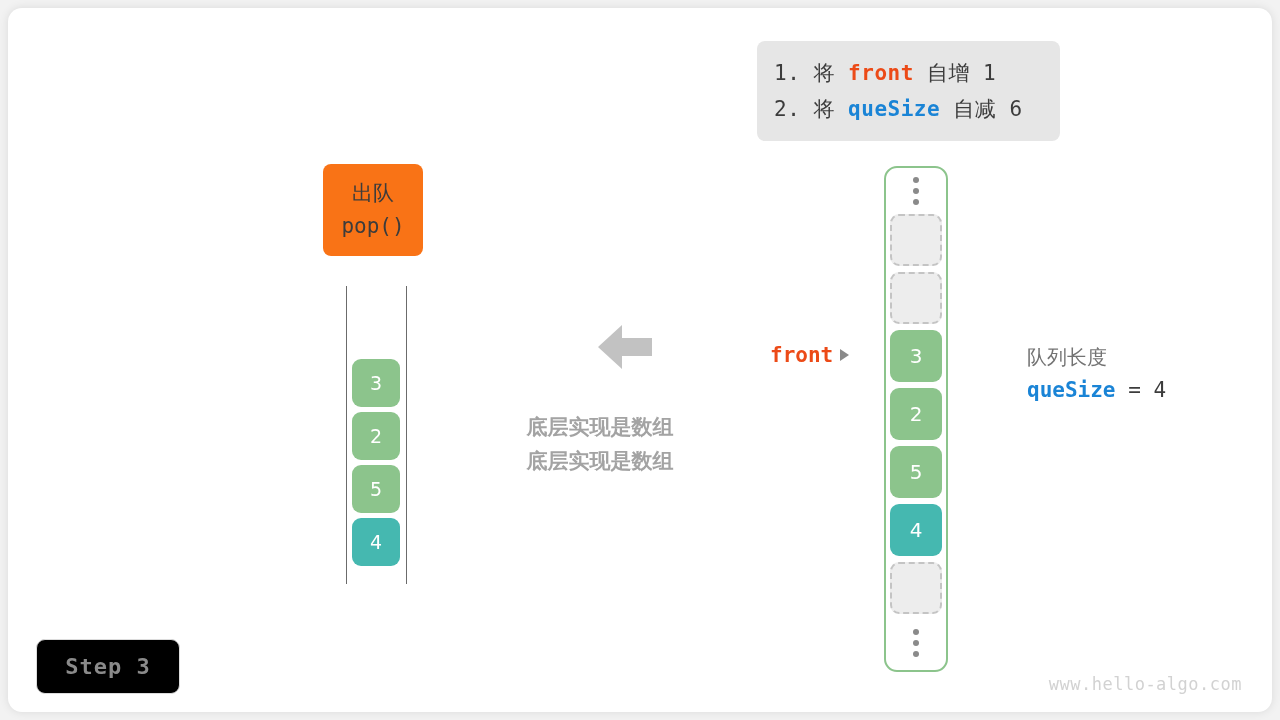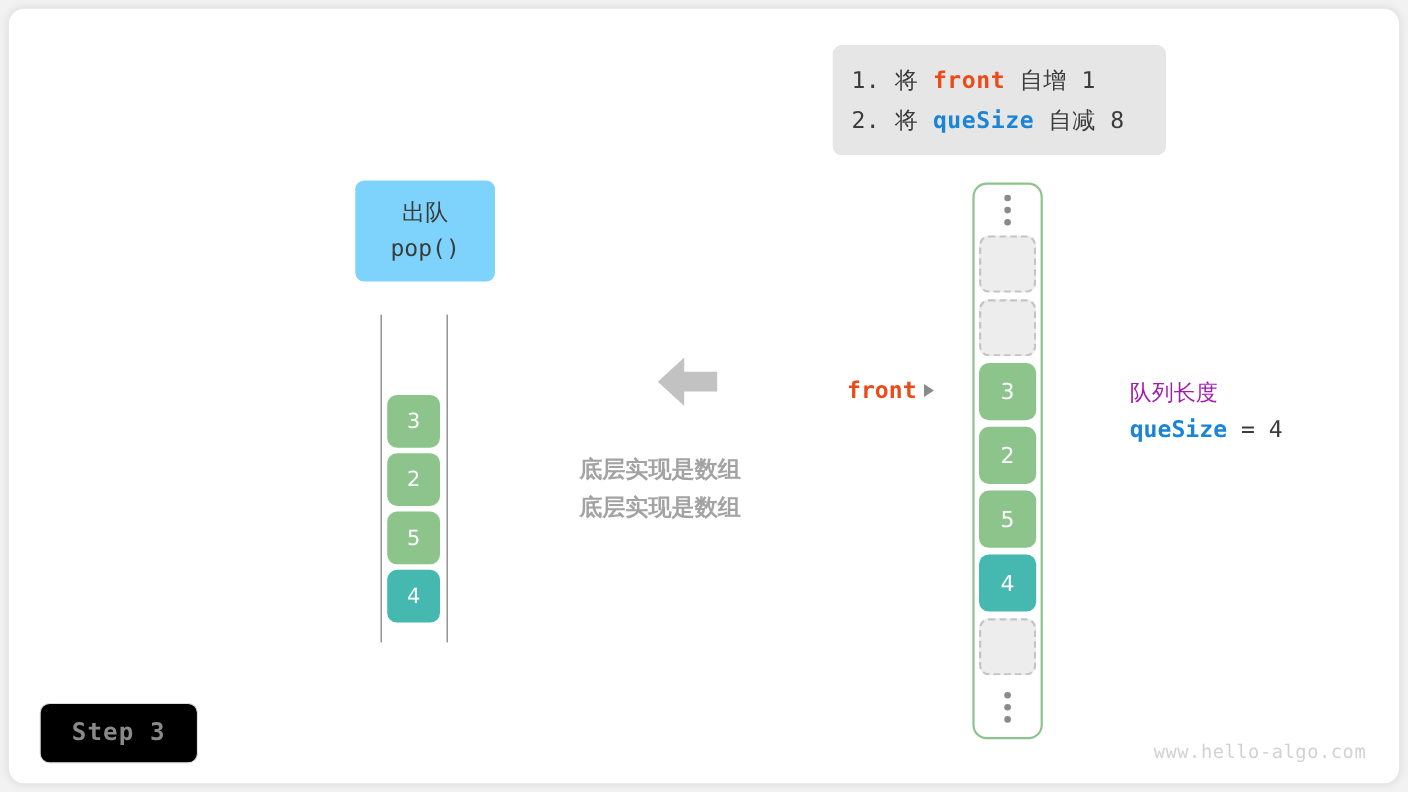--- a/index.html
+++ b/index.html
@@ -57,23 +57,23 @@
   .kw-quesize {
     color: #1a84d6;
     font-weight: bold;
   }
 
   
   #pop-label {
     position: absolute;
     left: 323px;
     top: 164px;
-    width: 127px;
+    width: 100px;
     height: 92px;
-    background: #7dd3fc;
+    background: #f97316;
     border-radius: 8px;
     box-sizing: border-box;
     padding-top: 13px;
   }
   #pop-label .line {
     font-family: "DejaVu Sans Mono", monospace;
     font-size: 21px;
     color: #3c3c3c;
     line-height: 33px;
     text-align: center;
@@ -210,21 +210,21 @@
 
   
   #size-note {
     position: absolute;
     left: 1027px;
     top: 342px;
   }
   #size-note .t1 {
     font-family: "DejaVu Sans", sans-serif;
     font-size: 20px;
-    color: #a21caf;
+    color: #737373;
     line-height: 30px;
   }
   #size-note .t2 {
     font-family: "DejaVu Sans Mono", monospace;
     font-size: 21px;
     color: #3c3c3c;
     line-height: 36px;
     white-space: pre;
     text-align: center;
   }
@@ -260,21 +260,21 @@
   }
 </style>
 </head>
 <body>
 
 <div id="stage">
   <div id="page-card"></div>
 
   <div id="instructions">
     <div class="instr-line"><span>1.</span><span> 将 </span><span class="kw-front">front</span><span> 自增 1</span></div>
-    <div class="instr-line"><span>2.</span><span> 将 </span><span class="kw-quesize">queSize</span><span> 自减 8</span></div>
+    <div class="instr-line"><span>2.</span><span> 将 </span><span class="kw-quesize">queSize</span><span> 自减 6</span></div>
   </div>
 
   <div id="pop-label">
     <div class="line">出队</div>
     <div class="line">pop()</div>
   </div>
 
   <div id="left-queue">
     <div class="rail left"></div>
     <div class="rail right"></div>

